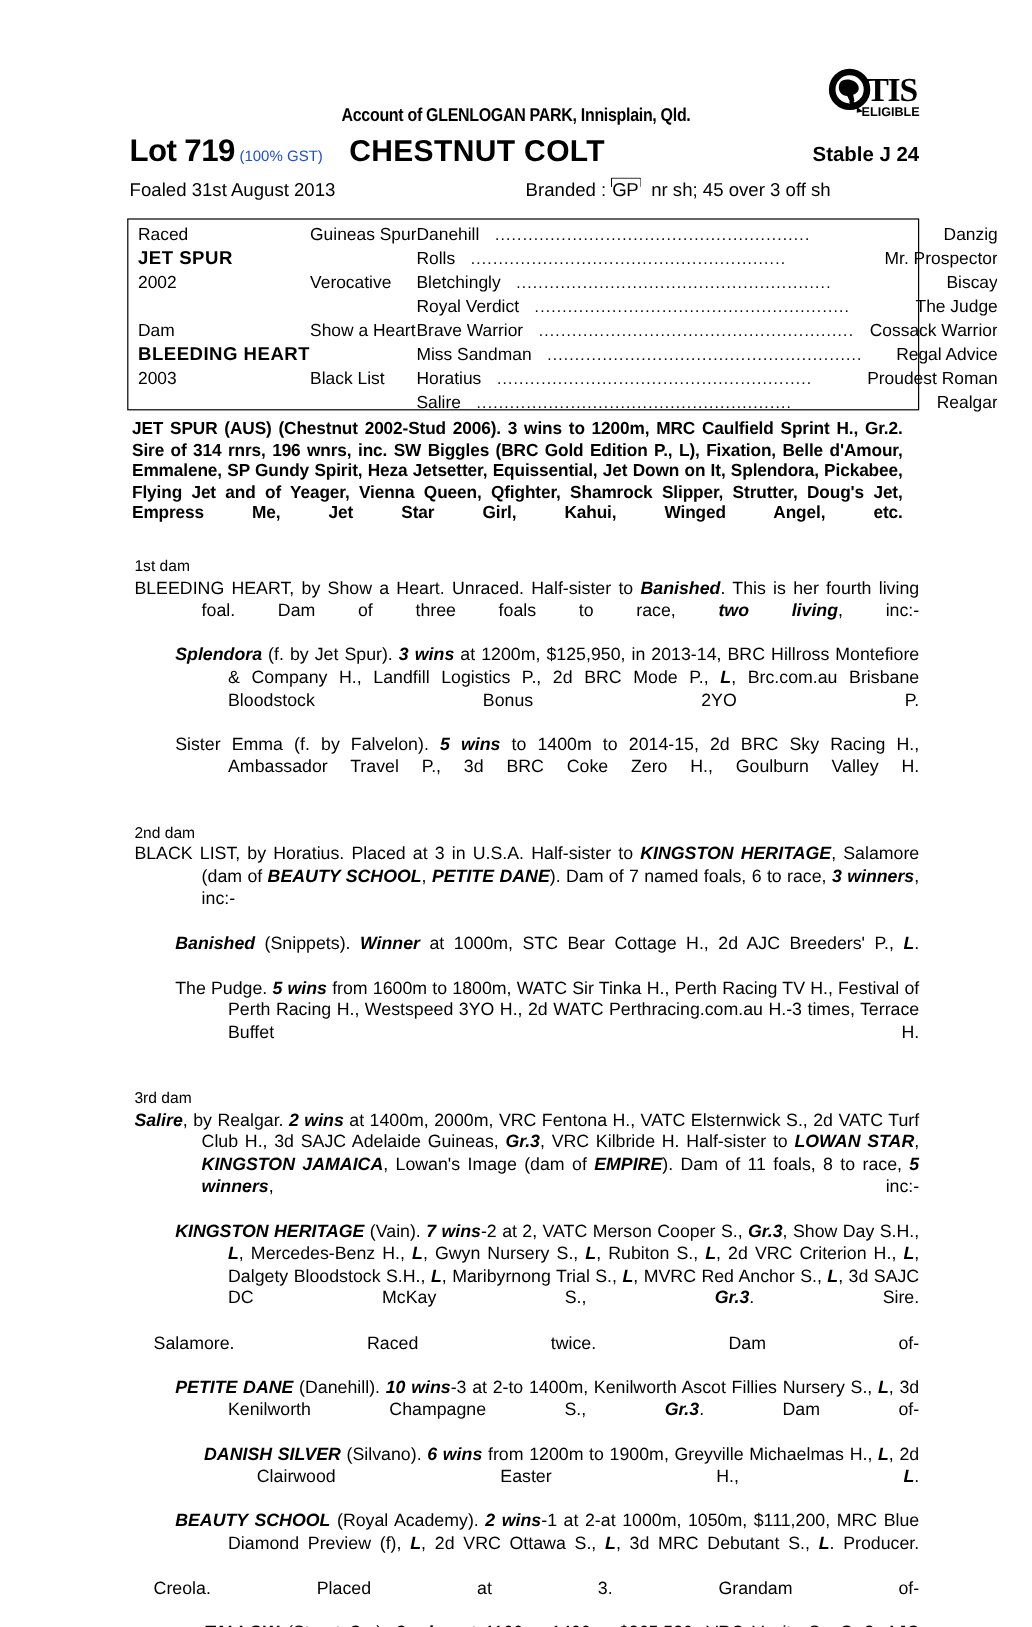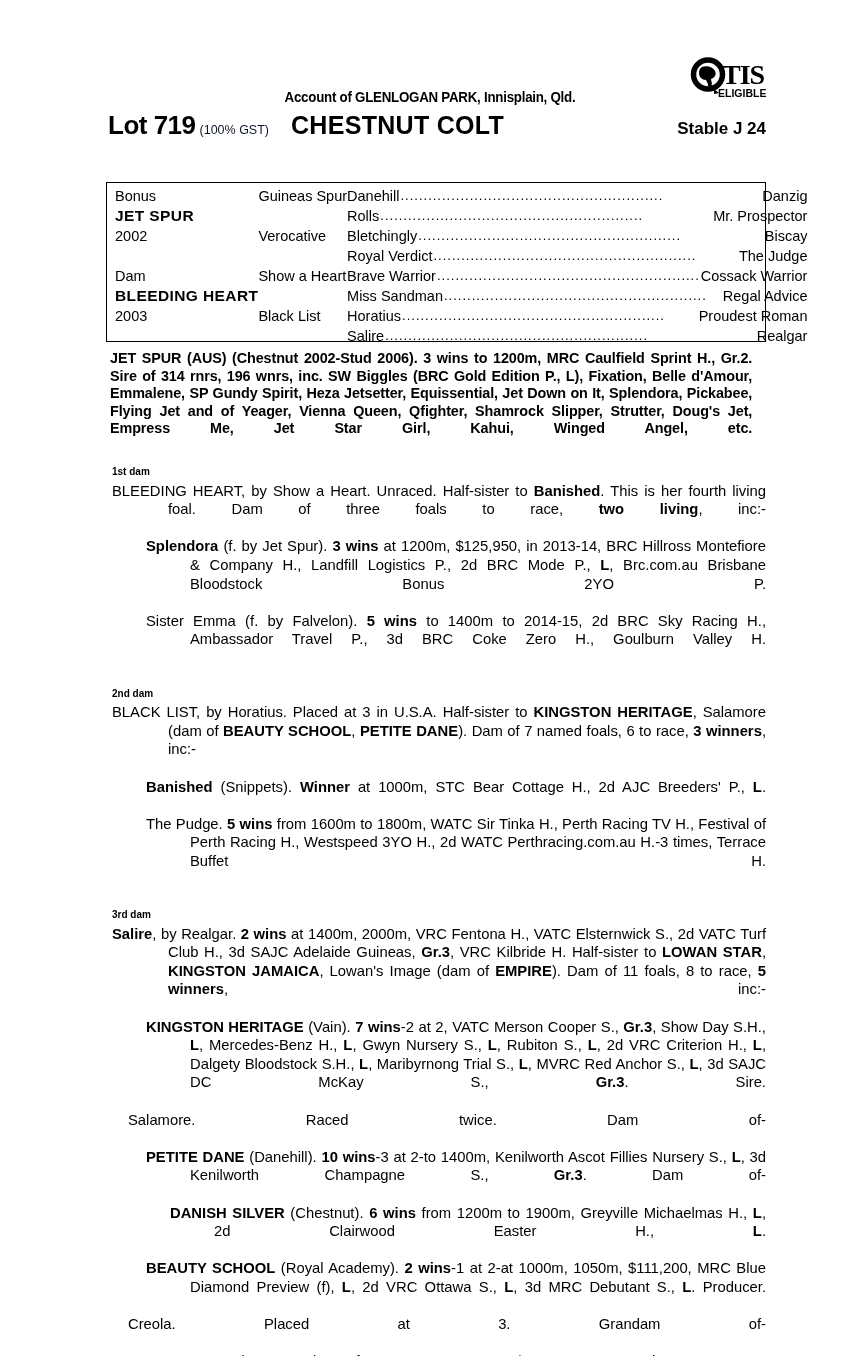--- a/index.html
+++ b/index.html
@@ -54,21 +54,21 @@
     display: flex;
     align-items: baseline;
   }
   .lot-num {
     font-weight: bold;
     font-size: 26px;
     letter-spacing: -0.5px;
   }
   .gst {
     font-size: 12.5px;
-    color: #0f172a;
+    color: #1d4ed8;
     margin-left: 4px;
     margin-right: 22px;
   }
   .colt-title {
     font-weight: bold;
     font-size: 25px;
     letter-spacing: 0.3px;
   }
   .stable {
     margin-left: auto;
@@ -136,20 +136,21 @@
   .ped-line.bold { font-weight: bold; font-size: 15.5px; letter-spacing: 0.4px;}
   .ped-line.spacer { height: 20px; }
 
   .gp-row {
     display: flex;
     align-items: flex-start;
     height: 20px;
     line-height: 20px;
     font-size: 14.5px;
     overflow: hidden;
+    gap: 12px;
   }
   .gp-name { white-space: nowrap; flex: none; }
   .gp-dots {
     flex: 1 1 auto;
     overflow: hidden;
     white-space: nowrap;
     letter-spacing: 1px;
     font-size: 13px;
     padding: 0 1px;
   }
@@ -174,43 +175,43 @@
   
   .dams {
     position: absolute;
     left: 106px;
     top: 463px;
     width: 660px;
     font-size: 14.8px;
     line-height: 18.6px;
   }
   .dam-head {
-    font-weight: bold;
-    font-size: 10px;
+    font-weight: normal;
+    font-size: 13px;
     margin: 0 0 0 6px;
   }
   .sec-gap { height: 17px; }
 
   
   p.e {
     margin: 0;
     text-align: justify;
     text-justify: inter-word;
   }
   p.e::after { content: ""; display: inline-block; width: 100%; }
   p.l0  { margin-left: 6px;   text-indent: -0px; padding-left: 56px; }
   p.l0 > .hang { margin-left: -56px; }
   p.l1  { margin-left: 40px;  padding-left: 44px; }
   p.l1 > .hang { margin-left: -44px; }
   p.l2  { margin-left: 64px;  padding-left: 44px; }
   p.l2 > .hang { margin-left: -44px; }
   p.lA  { margin-left: 22px;  padding-left: 56px; }
   p.lA > .hang { margin-left: -56px; }
 
-  b { font-weight: bold; }
+  b { font-weight: bold; font-style: italic; }
 </style>
 </head>
 <body>
 
 <div class="page">
 
   <div class="logo-wrap">
     <svg class="logo-svg" width="100" height="50" viewBox="0 0 100 50">
 
       <circle cx="20" cy="18.5" r="14.5" fill="none" stroke="#000" stroke-width="5.5"></circle>
@@ -229,24 +230,33 @@
 
   <div class="account-line">Account of GLENLOGAN PARK, Innisplain, Qld.</div>
 
   <div class="lot-row">
     <span class="lot-num">Lot 719</span>
     <span class="gst">(100% GST)</span>
     <span class="colt-title">CHESTNUT COLT</span>
     <span class="stable">Stable J 24</span>
   </div>
 
+  <div class="foaled-row">
+    <span class="foaled-left">Foaled 31st August 2013</span>
+    <span class="branded-label">Branded :</span>
+    <span class="brand-mark">
+      <span class="bar"></span>
+      <span>GP</span>
+    </span>
+    <span class="brand-rest">nr sh; 45 over 3 off sh</span>
+  </div>
 
   <div class="ped-table">
     <div class="ped-col ped-col-a">
-      <div class="ped-line">Bonus</div>
+      <div class="ped-line">Raced</div>
       <div class="ped-line bold">JET SPUR</div>
       <div class="ped-line">2002</div>
       <div class="ped-line spacer"></div>
       <div class="ped-line">Dam</div>
       <div class="ped-line bold">BLEEDING HEART</div>
       <div class="ped-line">2003</div>
     </div>
 
     <div class="ped-col ped-col-b">
       <div class="ped-line">Guineas Spur</div>
@@ -326,21 +336,21 @@
 
     <div class="dam-head">3rd dam</div>
     <p class="e l0"><span class="hang"><b>Salire</b><span>, by Realgar. </span><b>2 wins</b><span> at 1400m, 2000m, VRC Fentona H., VATC Elsternwick S., 2d VATC Turf Club H., 3d SAJC Adelaide Guineas, </span><b>Gr.3</b><span>, VRC Kilbride H. Half-sister to </span><b>LOWAN STAR</b><span>, </span><b>KINGSTON JAMAICA</b><span>, Lowan's Image (dam of </span><b>EMPIRE</b><span>). Dam of 11 foals, 8 to race, </span><b>5 winners</b><span>, inc:-</span></span></p>
 
     <p class="e l1"><span class="hang"><b>KINGSTON HERITAGE</b><span> (Vain). </span><b>7 wins</b><span>-2 at 2, VATC Merson Cooper S., </span><b>Gr.3</b><span>, Show Day S.H., </span><b>L</b><span>, Mercedes-Benz H., </span><b>L</b><span>, Gwyn Nursery S., </span><b>L</b><span>, Rubiton S., </span><b>L</b><span>, 2d VRC Criterion H., </span><b>L</b><span>, Dalgety Bloodstock S.H., </span><b>L</b><span>, Maribyrnong Trial S., </span><b>L</b><span>, MVRC Red Anchor S., </span><b>L</b><span>, 3d SAJC DC McKay S., </span><b>Gr.3</b><span>. Sire.</span></span></p>
 
     <p class="e lA"><span class="hang">Salamore. Raced twice. Dam of-</span></p>
 
     <p class="e l1"><span class="hang"><b>PETITE DANE</b><span> (Danehill). </span><b>10 wins</b><span>-3 at 2-to 1400m, Kenilworth Ascot Fillies Nursery S., </span><b>L</b><span>, 3d Kenilworth Champagne S., </span><b>Gr.3</b><span>. Dam of-</span></span></p>
 
-    <p class="e l2"><span class="hang"><b>DANISH SILVER</b><span> (Chestnut). </span><b>6 wins</b><span> from 1200m to 1900m, Greyville Michaelmas H., </span><b>L</b><span>, 2d Clairwood Easter H., </span><b>L</b><span>.</span></span></p>
+    <p class="e l2"><span class="hang"><b>DANISH SILVER</b><span> (Silvano). </span><b>6 wins</b><span> from 1200m to 1900m, Greyville Michaelmas H., </span><b>L</b><span>, 2d Clairwood Easter H., </span><b>L</b><span>.</span></span></p>
 
     <p class="e l1"><span class="hang"><b>BEAUTY SCHOOL</b><span> (Royal Academy). </span><b>2 wins</b><span>-1 at 2-at 1000m, 1050m, $111,200, MRC Blue Diamond Preview (f), </span><b>L</b><span>, 2d VRC Ottawa S., </span><b>L</b><span>, 3d MRC Debutant S., </span><b>L</b><span>. Producer.</span></span></p>
 
     <p class="e lA"><span class="hang">Creola. Placed at 3. Grandam of-</span></p>
 
     <p class="e l2"><span class="hang"><b>TALLOW</b><span> (Street Cry). </span><b>3 wins</b><span> at 1100m, 1400m, $365,530, VRC Vanity S., </span><b>Gr.3</b><span>, AJC Inglis 3YO Bonus H., Forbes H., 2d GCTC Magic Millions 3YO Trophy, </span></span></p>
 
   </div>
 </div>
 

